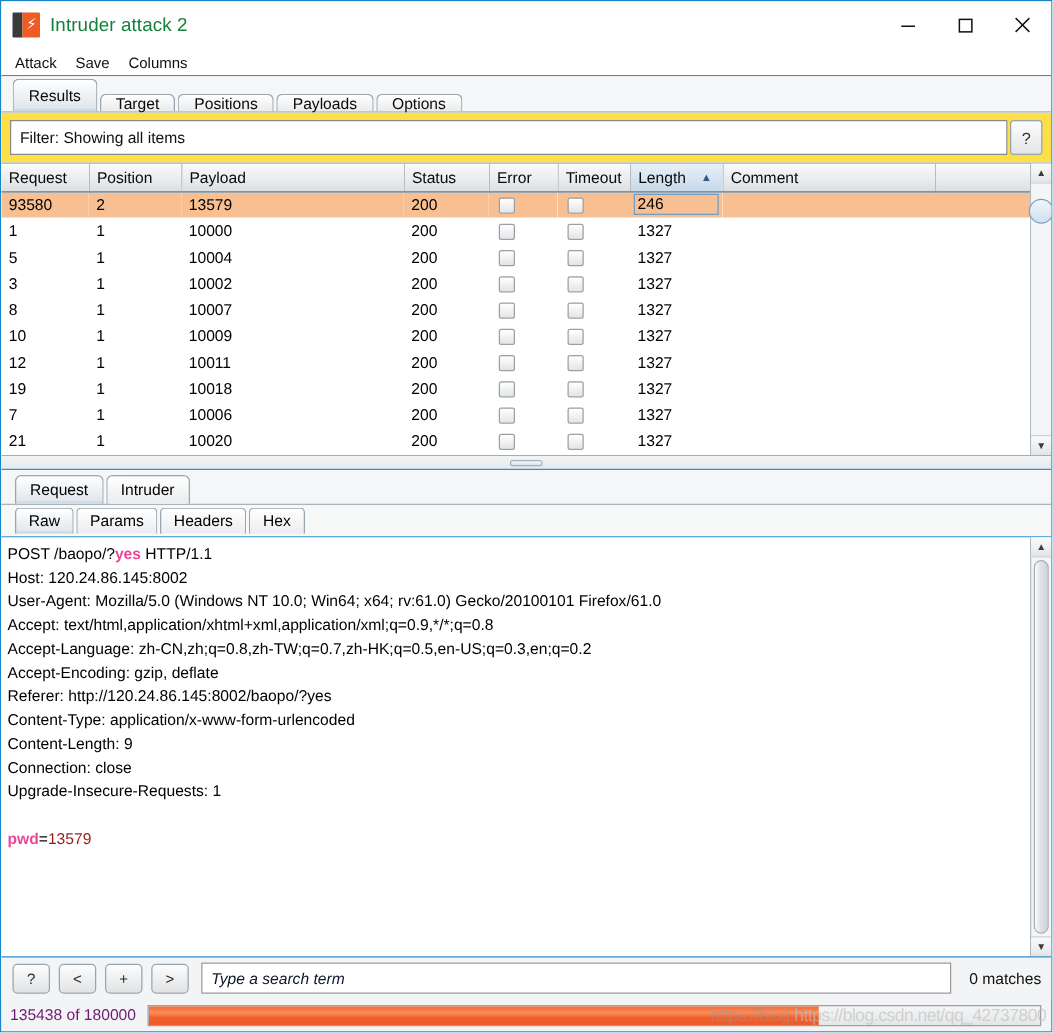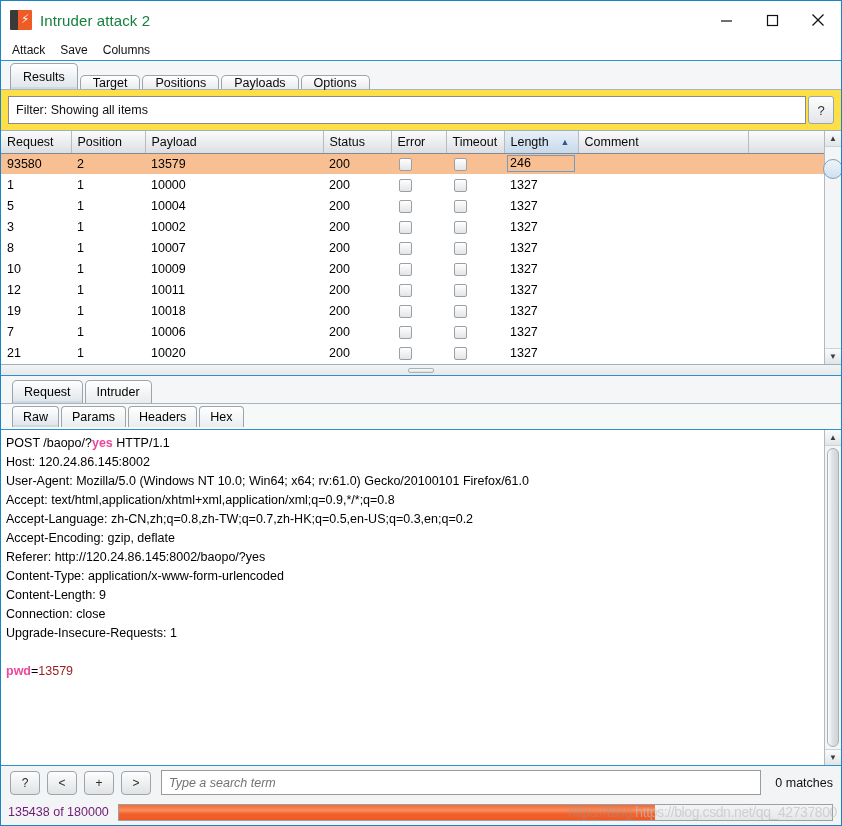--- a/index.html
+++ b/index.html
@@ -404,21 +404,21 @@
   }
   .searchinput {
     flex: 1 1 auto;
     height: 25px;
     border: 1px solid #9a9a9a;
     background: #ffffff;
     display: flex; align-items: center;
     padding-left: 7px;
     font-style: italic;
     font-size: 12.5px;
-    color: #737373;
+    color: #0f172a;
     margin-left: 3px;
     cursor: text;
     text-align: center;
   }
   .matches {
     font-size: 12.5px;
     color: #111;
     padding-left: 7px;
     white-space: nowrap;
   }

